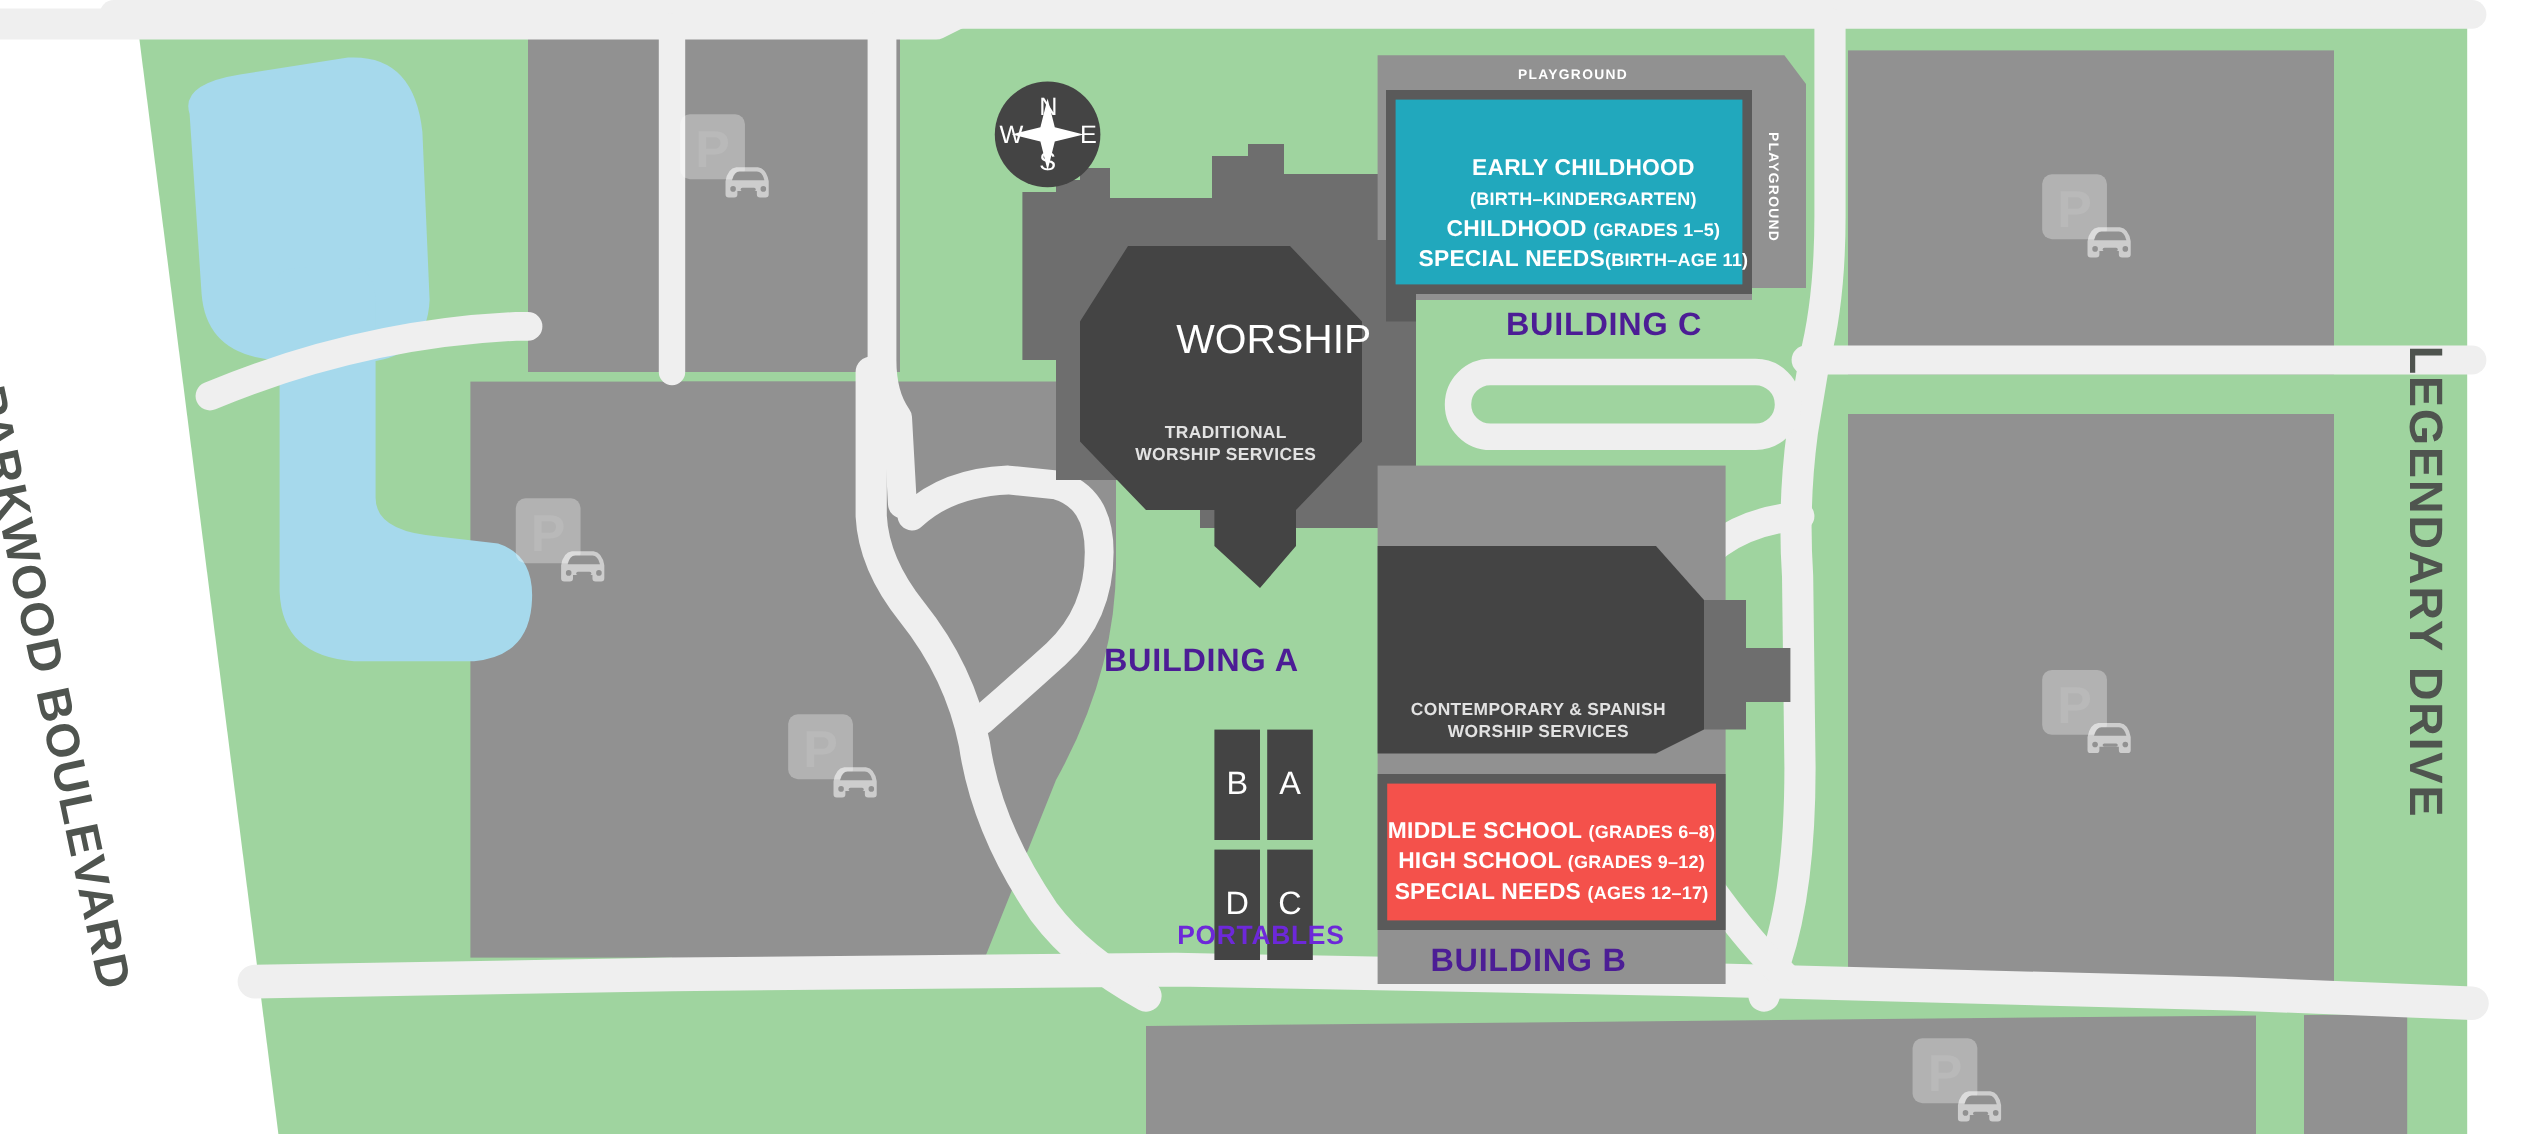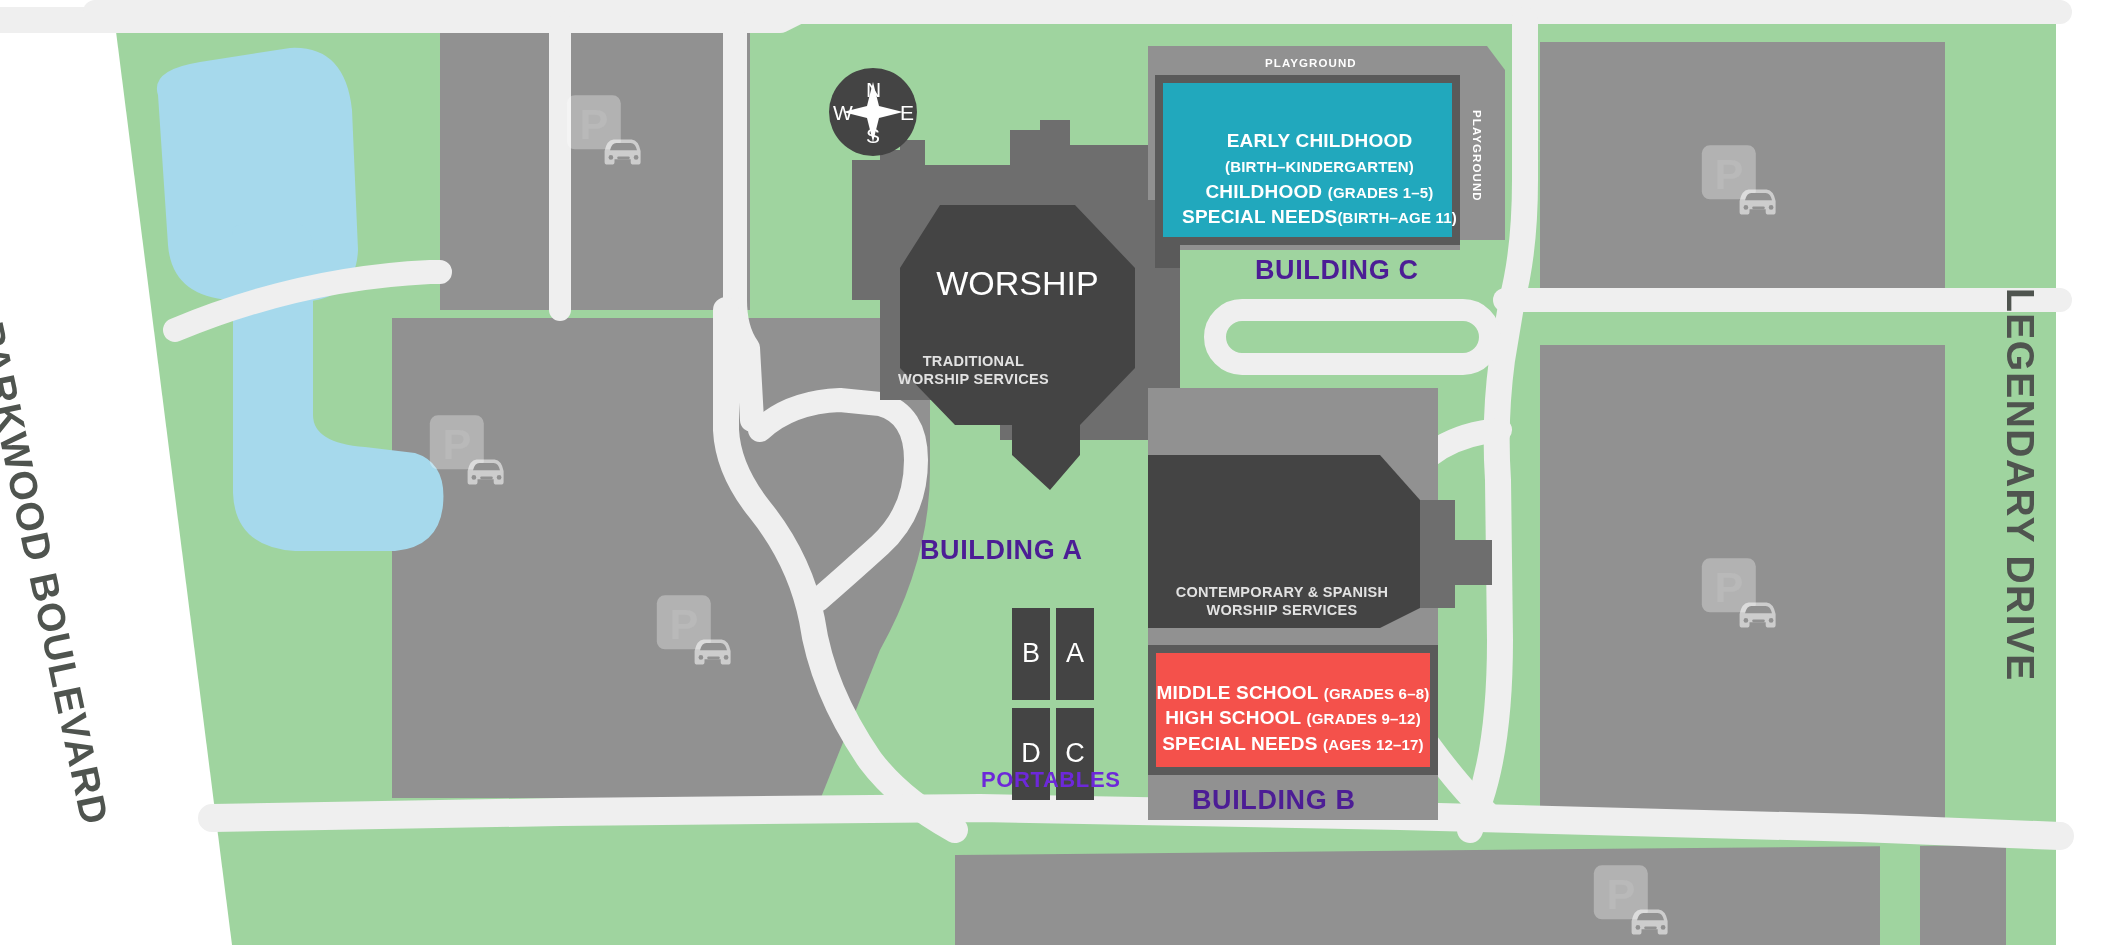--- a/index.html
+++ b/index.html
@@ -2,21 +2,21 @@
 <html><head>
 <meta charset="utf-8">
 <style>
   html,body{margin:0;padding:0;background:#fff;}
   body{font-family:"Liberation Sans", sans-serif;}
   #map-root{position:relative;width:2120px;height:945px;overflow:hidden;background:#9fd49f;}
   #map-svg{position:absolute;left:0;top:0;width:2120px;height:945px;display:block;}
 
   .lbl{position:absolute;margin:0;padding:0;white-space:nowrap;pointer-events:none;}
   .bldg-label{color:#4c1d95;font-weight:bold;font-size:27px;letter-spacing:0.6px;}
-  .white-title{color:#ffffff;font-weight:normal;font-size:34px;line-height:1.08;text-align:center;}
+  .white-title{color:#ffffff;font-weight:normal;font-size:34px;line-height:1.08;text-align:center;padding-left:44px;}
   .white-sub{color:#e2e2e2;font-weight:bold;font-size:14.5px;line-height:1.25;text-align:center;letter-spacing:0.3px;}
   .room-line{color:#ffffff;font-weight:bold;font-size:19px;line-height:1.33;text-align:center;letter-spacing:0.2px;}
   .room-line .sm{font-size:15px;}
   .playground-h{color:#ffffff;font-weight:bold;font-size:11.5px;letter-spacing:1.1px;}
   .playground-v{color:#ffffff;font-weight:bold;font-size:11.5px;letter-spacing:1.1px;
                 transform:rotate(90deg);transform-origin:left top;}
   .street{color:#4f544f;font-weight:bold;font-size:39px;letter-spacing:1.4px;}
   .portable-letter{color:#ffffff;font-size:27px;font-weight:normal;text-align:center;}
   .portables-cap{color:#6d28d9;font-weight:bold;font-size:22px;letter-spacing:0.6px;}
 </style>
@@ -169,21 +169,21 @@
     </div>
     <div class="room-line">
       <span>SPECIAL NEEDS</span><span class="sm">(BIRTH–AGE 11)</span>
     </div>
   </div>
   <div class="lbl bldg-label" style="left:1255px;top:255px;">BUILDING C</div>
 
   <div class="lbl white-title" style="left:900px;top:265px;width:235px;">
     <div>WORSHIP</div>
   </div>
-  <div class="lbl white-sub" style="left:856px;top:352px;width:235px;">
+  <div class="lbl white-sub" style="left:904px;top:352px;width:235px;">
     <div>TRADITIONAL</div>
     <div>WORSHIP SERVICES</div>
   </div>
   <div class="lbl bldg-label" style="left:920px;top:535px;">BUILDING A</div>
 
   <div class="lbl white-sub" style="left:1152px;top:583px;width:260px;">
     <div>CONTEMPORARY &amp; SPANISH</div>
     <div>WORSHIP SERVICES</div>
   </div>
 

